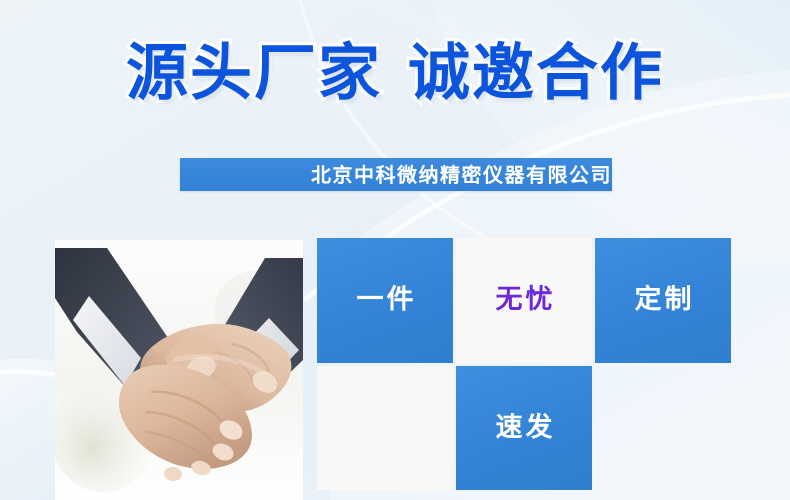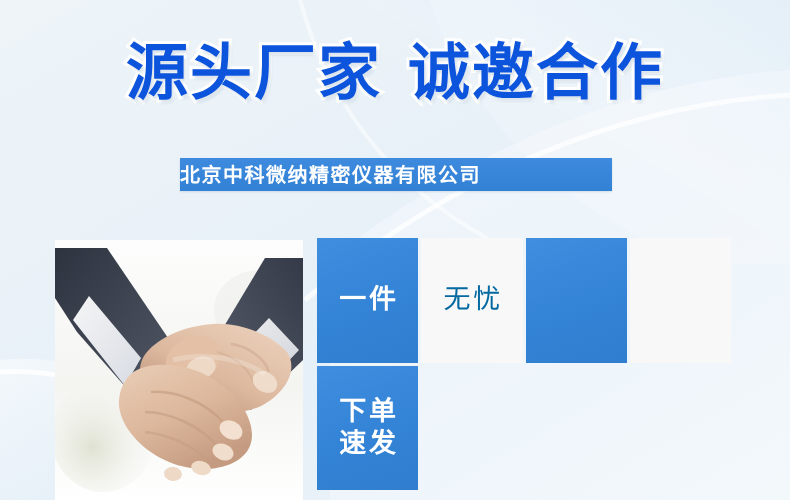--- a/index.html
+++ b/index.html
@@ -49,21 +49,21 @@
   
   .company-bar {
     position: absolute;
     left: 180px;
     top: 158px;
     width: 432px;
     height: 33px;
     background: linear-gradient(180deg, #3d8ade 0%, #3281d4 100%);
     display: flex;
     align-items: center;
-    justify-content: flex-start;
+    justify-content: flex-end;
     box-shadow: 0 1px 2px rgba(60,110,160,0.18);
   }
   .company-bar .name {
     color: #ffffff;
     font-size: 20px;
     font-weight: 700;
     letter-spacing: 1.5px;
     line-height: 1;
   }
 
@@ -80,43 +80,43 @@
   .photo svg { display: block; width: 248px; height: 260px; }
 
   
   .feature-grid {
     position: absolute;
     left: 317px;
     top: 238px;
     width: 414px;
     height: 252px;
     display: grid;
-    grid-template-columns: repeat(4, 1fr);
+    grid-template-columns: repeat(3, 1fr);
     grid-template-rows: repeat(2, 1fr);
     gap: 3px;
   }
   .tile {
     display: flex;
     flex-direction: column;
     align-items: center;
     justify-content: center;
     line-height: 1.18;
     font-weight: 700;
     font-size: 27px;
     letter-spacing: 3px;
     text-indent: 3px;
   }
   .tile.blue {
     background: linear-gradient(160deg, #3f8ee0 0%, #3383d6 55%, #2f7ecf 100%);
     color: #ffffff;
   }
   .tile.plain {
     background: #f8f8f8;
-    color: #0369a1;
-    font-weight: 400;
+    color: #6d28d9;
+    font-weight: 700;
   }
   .tile .l1, .tile .l2 { display: block; }
 </style>
 </head>
 <body>
 
 <div id="banner">
 
   <div class="bg-layer">
     <svg viewBox="0 0 790 500" xmlns="http://www.w3.org/2000/svg" aria-hidden="true">
@@ -227,26 +227,26 @@
 
     <div class="tile blue">
       <span class="l1">一件</span>
     </div>
 
     <div class="tile plain">
       <span class="l1">无忧</span>
     </div>
 
     <div class="tile blue">
+      <span class="l2">定制</span>
     </div>
 
     <div class="tile plain">
     </div>
 
     <div class="tile blue">
-      <span class="l1">下单</span>
       <span class="l2">速发</span>
     </div>
 
 
   </div>
 
 </div>
 
 </body></html>

